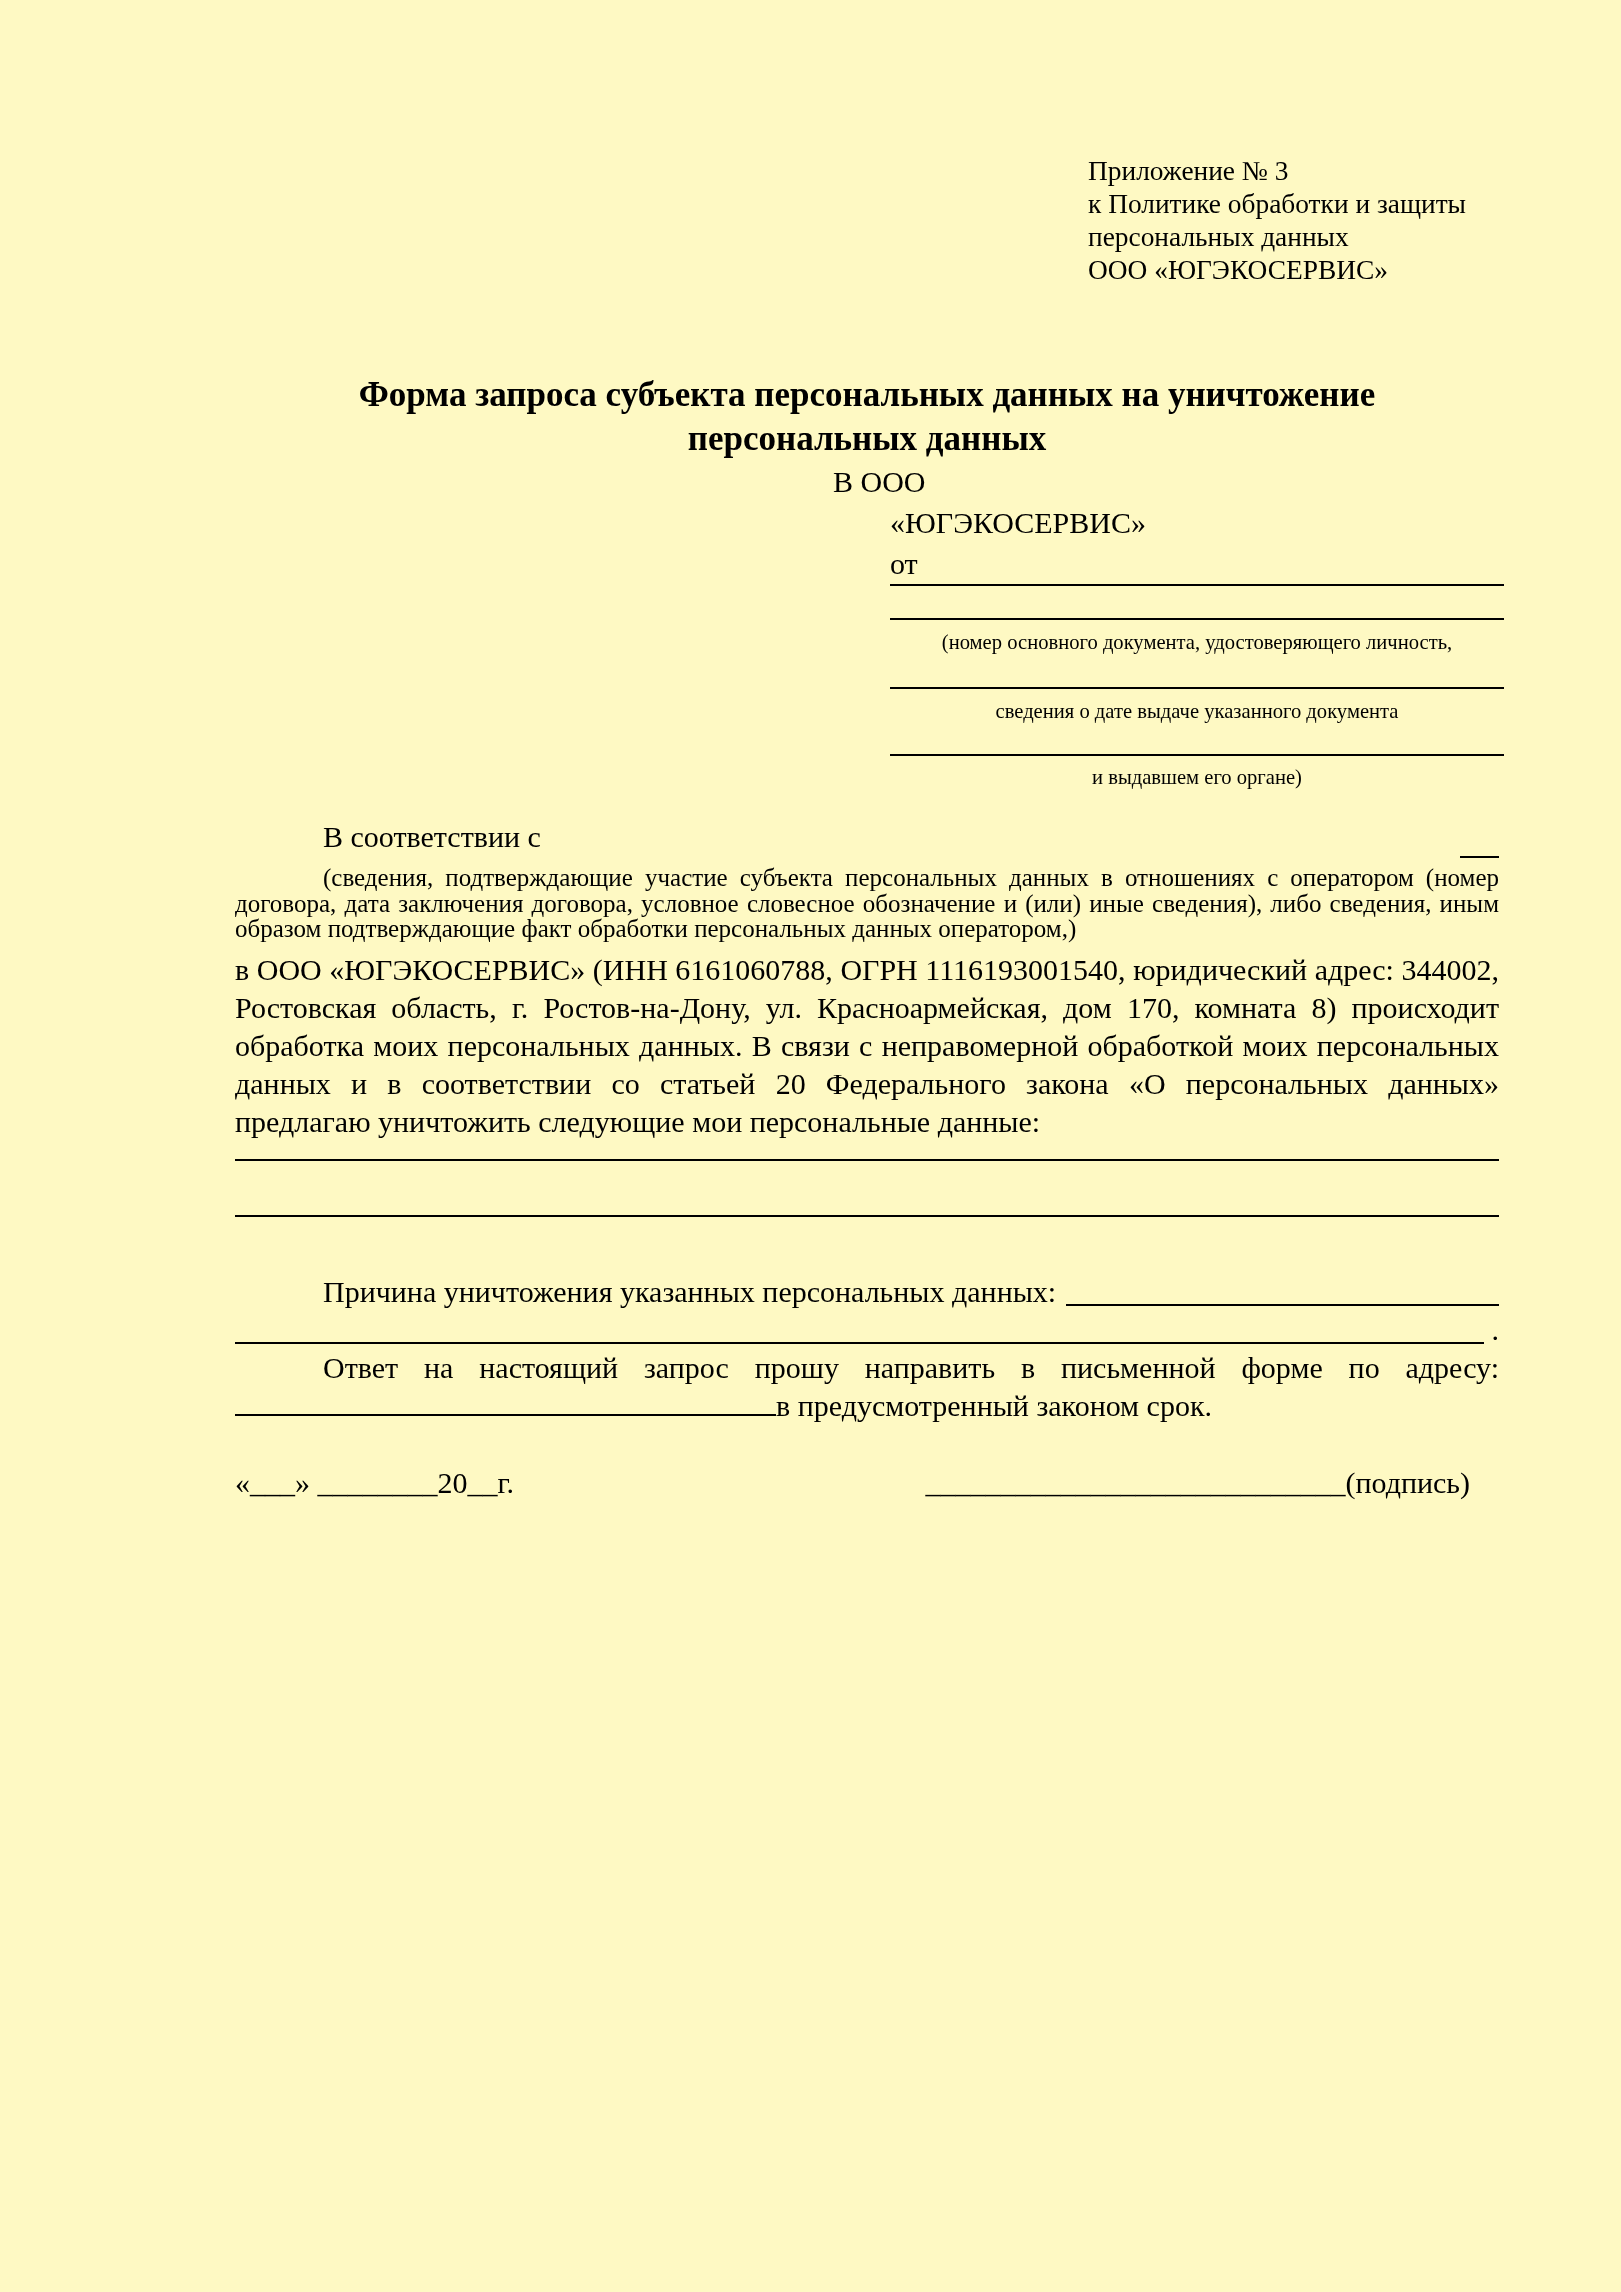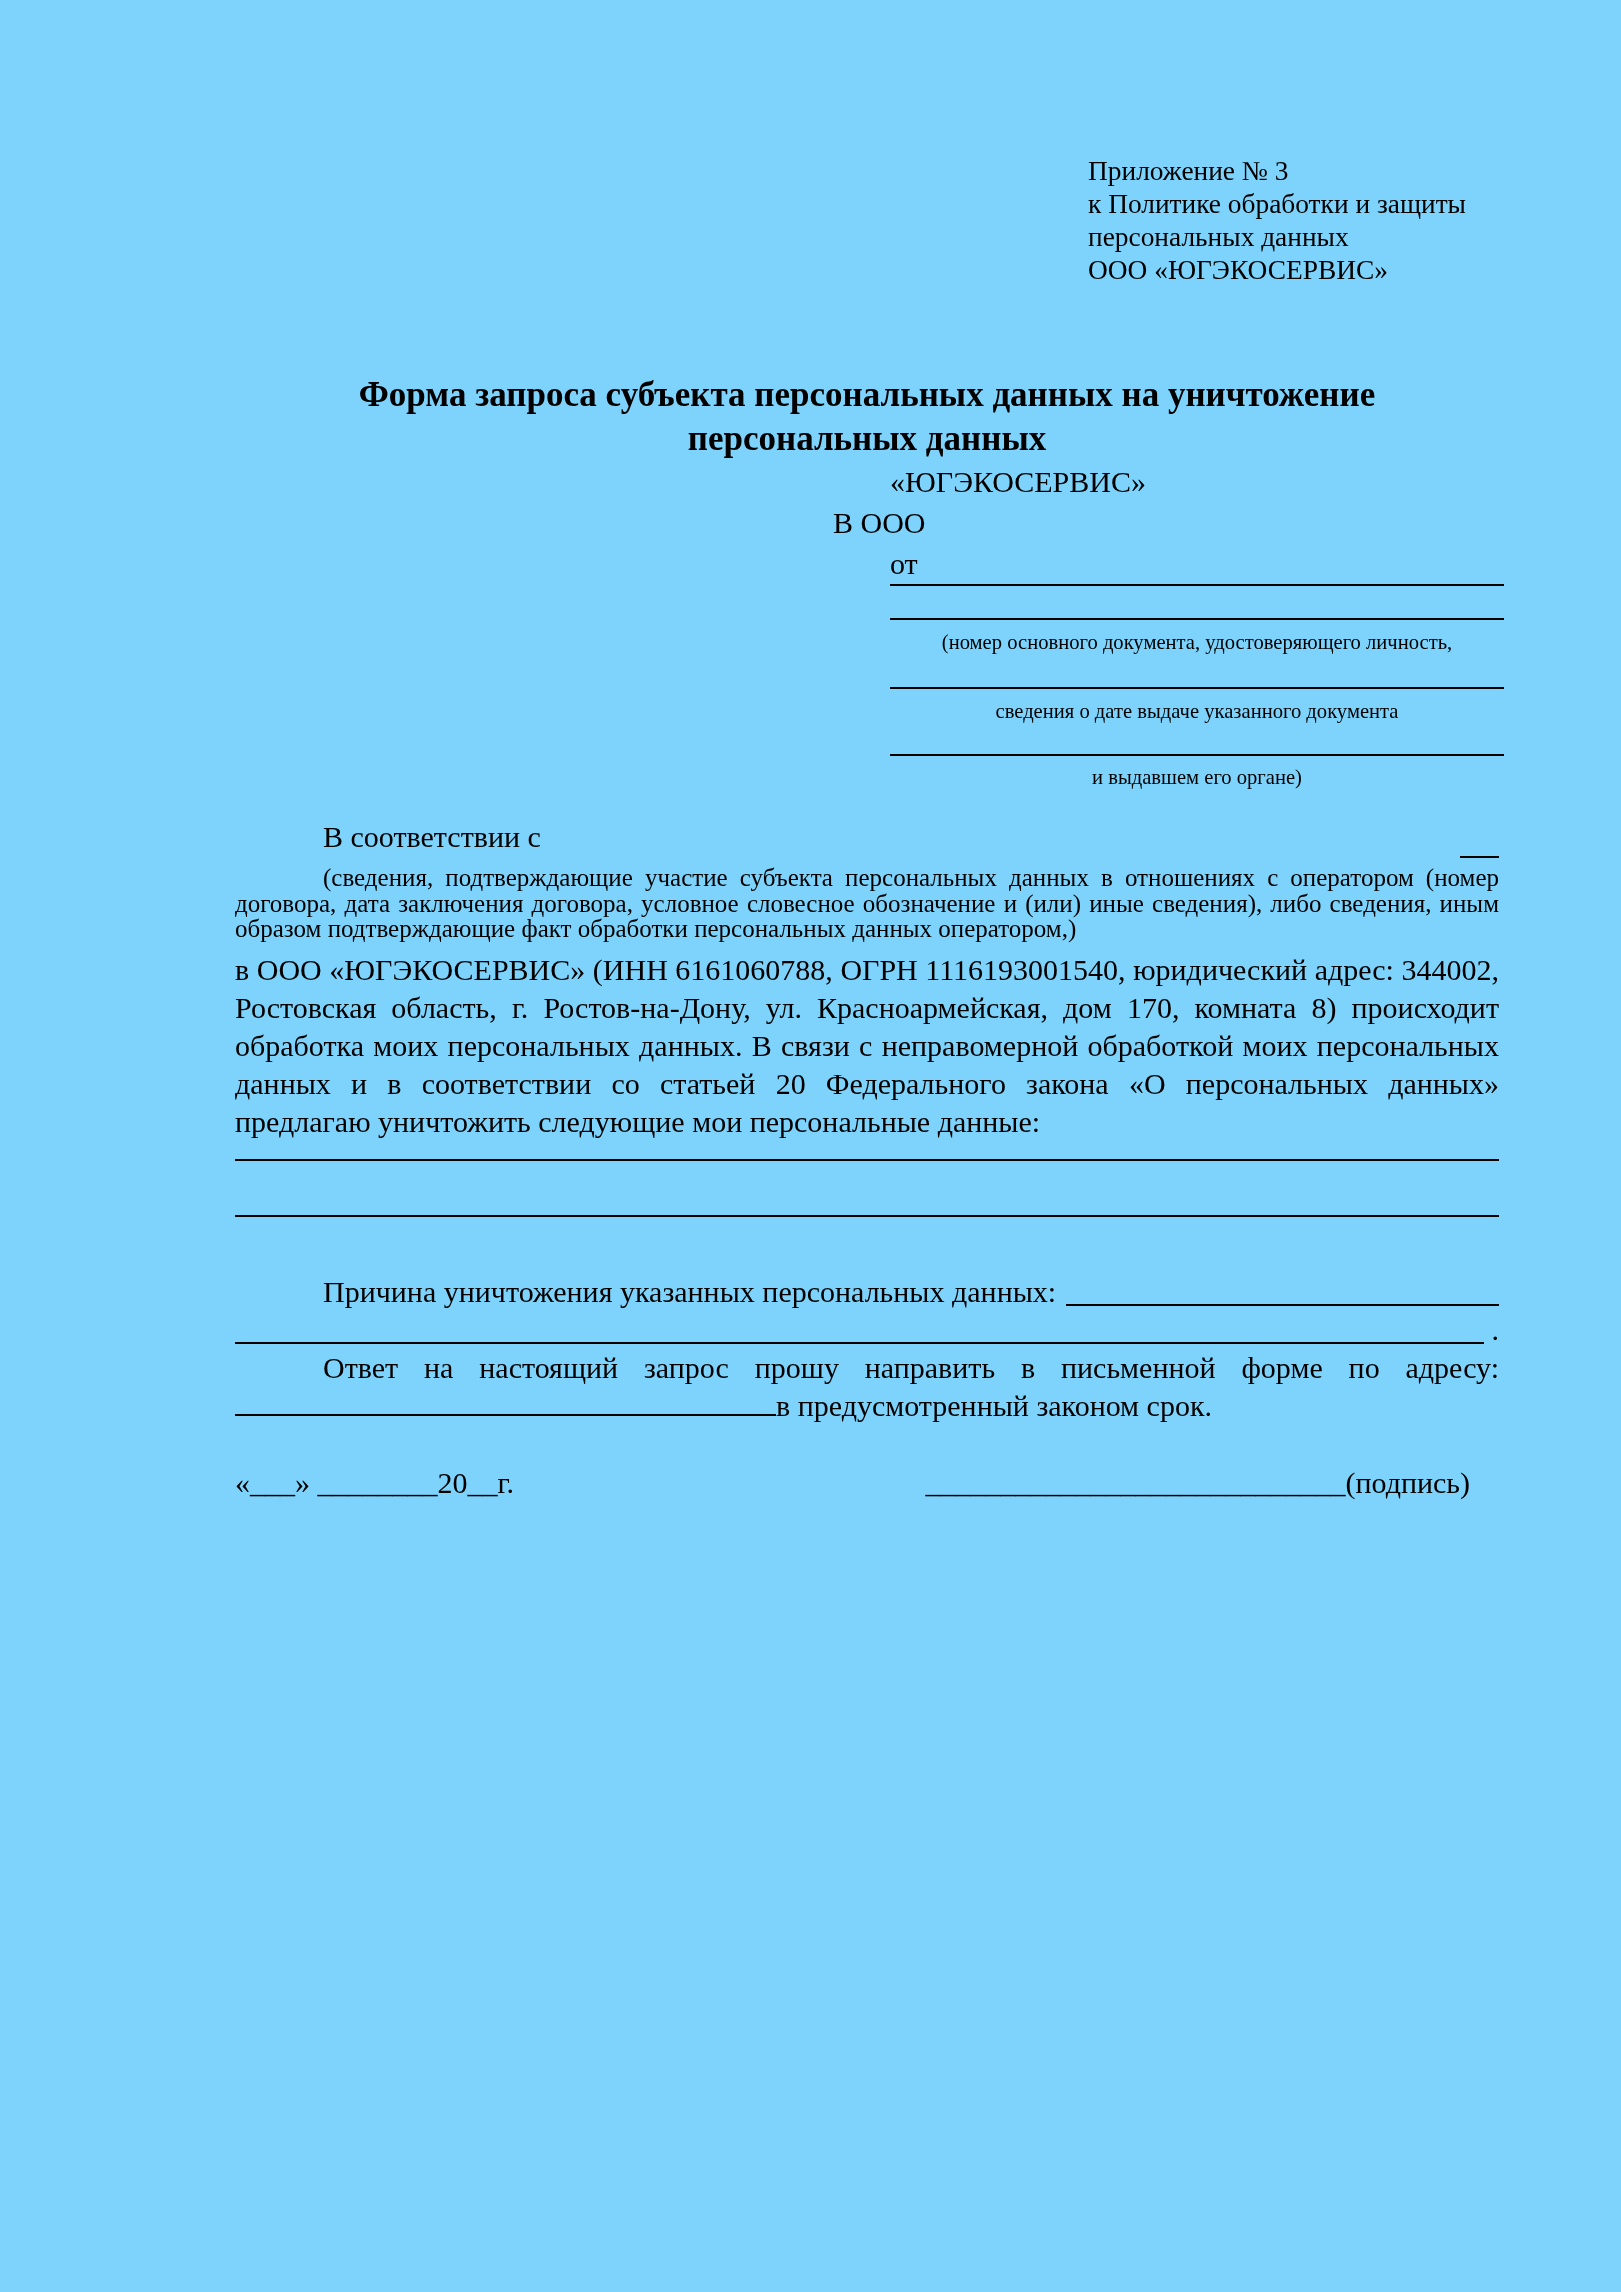--- a/index.html
+++ b/index.html
@@ -4,21 +4,21 @@
 <style>
   html, body {
     margin: 0;
     padding: 0;
     background: #ffffff;
   }
   .page {
     position: relative;
     width: 1621px;
     height: 2293px;
-    background: #7dd3fc;
+    background: #fef9c3;
     color: #000000;
     font-family: "Liberation Serif", "DejaVu Serif", serif;
     font-size: 30px;
     line-height: 38px;
     padding: 0 122px 0 235px;
     box-sizing: border-box;
     overflow: hidden;
   }
 
   
@@ -146,22 +146,22 @@
     <div>к Политике обработки и защиты</div>
     <div>персональных данных</div>
     <div>ООО «ЮГЭКОСЕРВИС»</div>
   </div>
 
   <div class="title">
     <div>Форма запроса субъекта персональных данных на уничтожение</div>
     <div>персональных данных</div>
   </div>
 
+  <div class="addr addr-1">В ООО</div>
   <div class="addr addr-2">«ЮГЭКОСЕРВИС»</div>
-  <div class="addr addr-1">В ООО</div>
   <div class="addr addr-3">от</div>
 
   <div class="fields">
     <div class="field-line"></div>
 
     <div class="field-line mt33"></div>
     <div class="field-label">(номер основного документа, удостоверяющего личность,</div>
 
     <div class="field-line mt33"></div>
     <div class="field-label">сведения о дате выдаче указанного документа</div>

